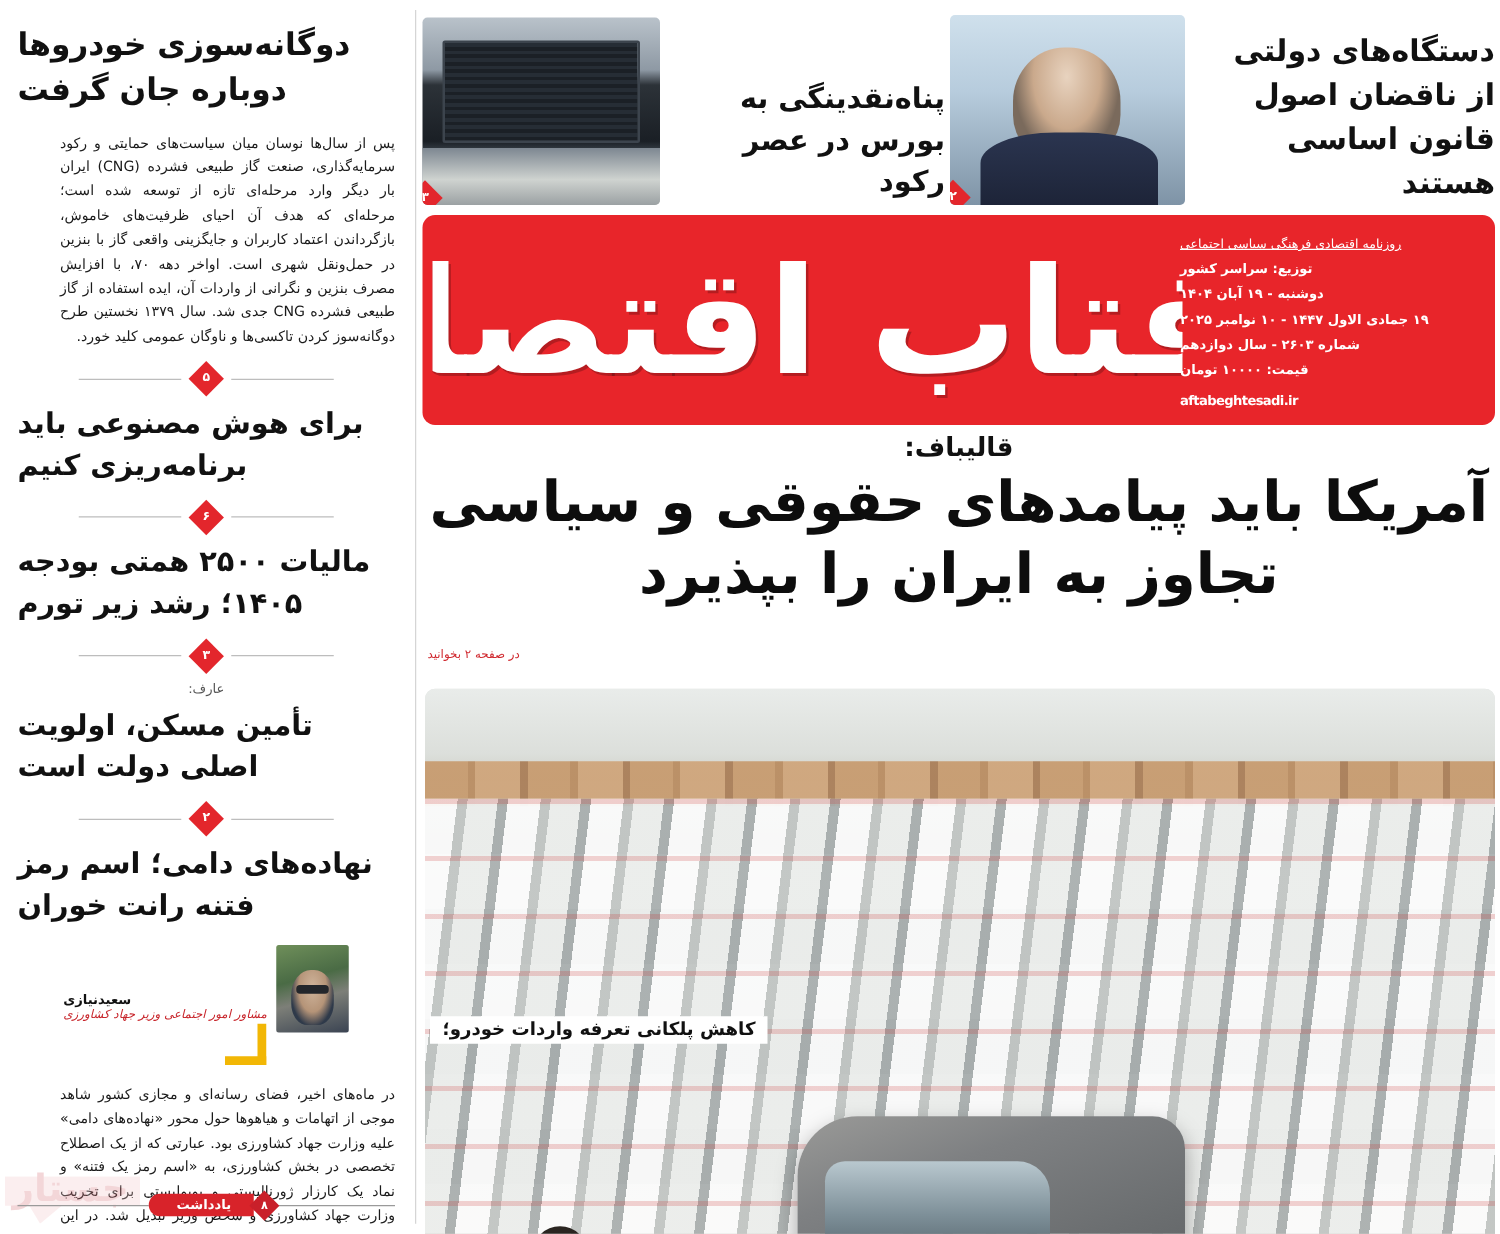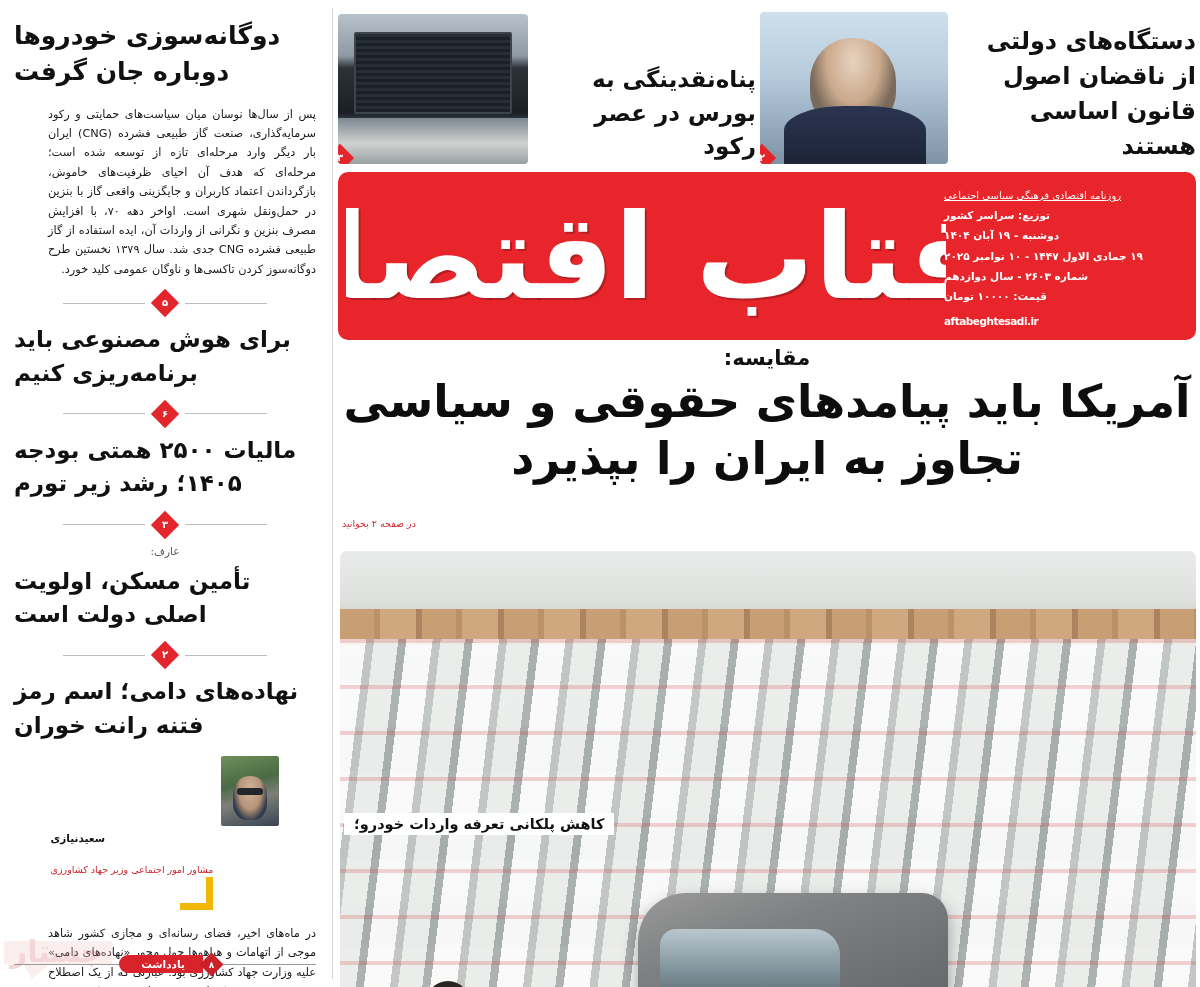--- a/index.html
+++ b/index.html
@@ -66,22 +66,22 @@
   .author-photo::after{
     content:"";position:absolute;left:12px;top:20px;width:34px;height:44px;
     background:radial-gradient(ellipse at 50% 32%,#cfb49b 0%,#b59478 46%,#2f3a4a 74%);
     border-radius:46% 46% 38% 38%;
   }
   .author-photo::before{
     content:"";position:absolute;left:16px;top:32px;width:26px;height:7px;
     background:#23262b;border-radius:3px;z-index:2;
   }
   .author-meta{padding-top:38px;text-align:left;direction:rtl;}
-  .author-name{font-size:10.5px;font-weight:bold;color:#111;margin-top:38px;}
-  .author-role{font-size:9.5px;color:#C8262C;margin-top:20px;}
+  .author-name{font-size:10.5px;font-weight:bold;color:#111;}
+  .author-role{font-size:9.5px;color:#C8262C;margin-top:0;font-style:italic;}
   .lshape{
     width:26px;height:26px;border-right:7px solid #F2B705;border-bottom:7px solid #F2B705;
     margin-top:2px;
   }
 
   
   .note-bar{
     position:absolute;left:0;right:0;bottom:14px;
     display:flex;align-items:center;justify-content:center;gap:0;
     padding:0 14px;
@@ -391,21 +391,21 @@
       <div>توزیع: سراسر کشور</div>
       <div>دوشنبه - ۱۹ آبان ۱۴۰۴</div>
       <div>۱۹ جمادی الاول ۱۴۴۷ - ۱۰ نوامبر ۲۰۲۵</div>
       <div>شماره ۲۶۰۳ - سال دوازدهم</div>
       <div>قیمت: ۱۰۰۰۰ تومان</div>
       <div class="mast-site">aftabeghtesadi.ir</div>
     </div>
   </div>
 
   <div class="lead">
-    <div class="lead-kicker">مقایسه:</div>
+    <div class="lead-kicker">قالیباف:</div>
     <div class="lead-title">آمریکا باید پیامدهای حقوقی و سیاسی تجاوز به ایران را بپذیرد</div>
     <div class="lead-more">در صفحه ۲ بخوانید</div>
   </div>
 
   <div class="hero">
     <div class="hero-sky"></div>
     <div class="hero-bldg"></div>
     <div class="hero-rows"></div>
     <div class="hero-ground"></div>
     <div class="hero-car"></div>

